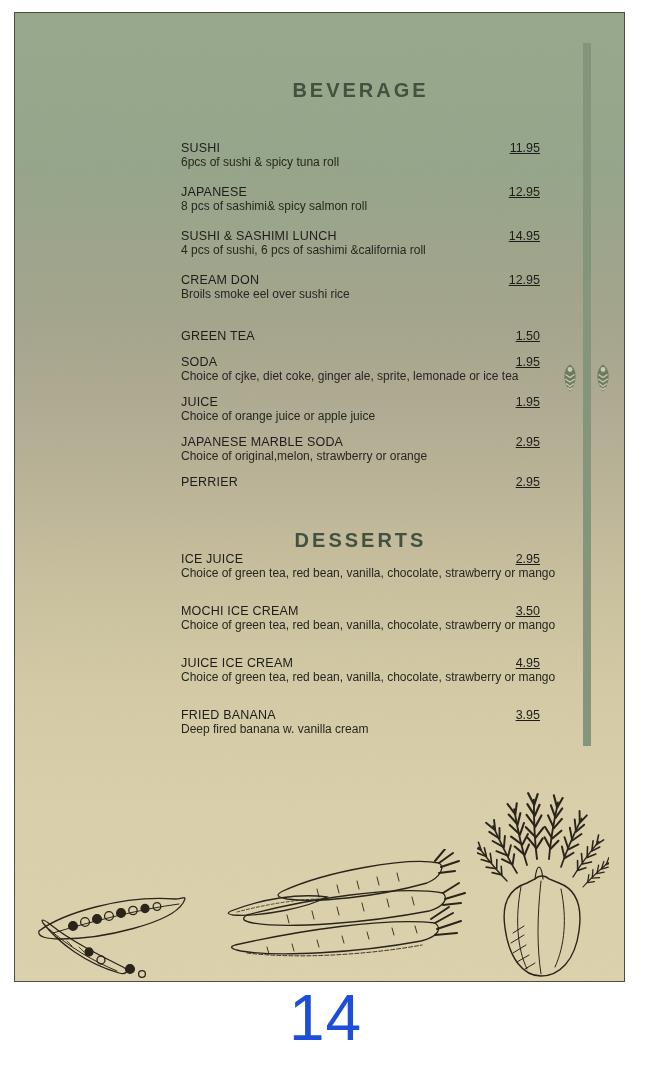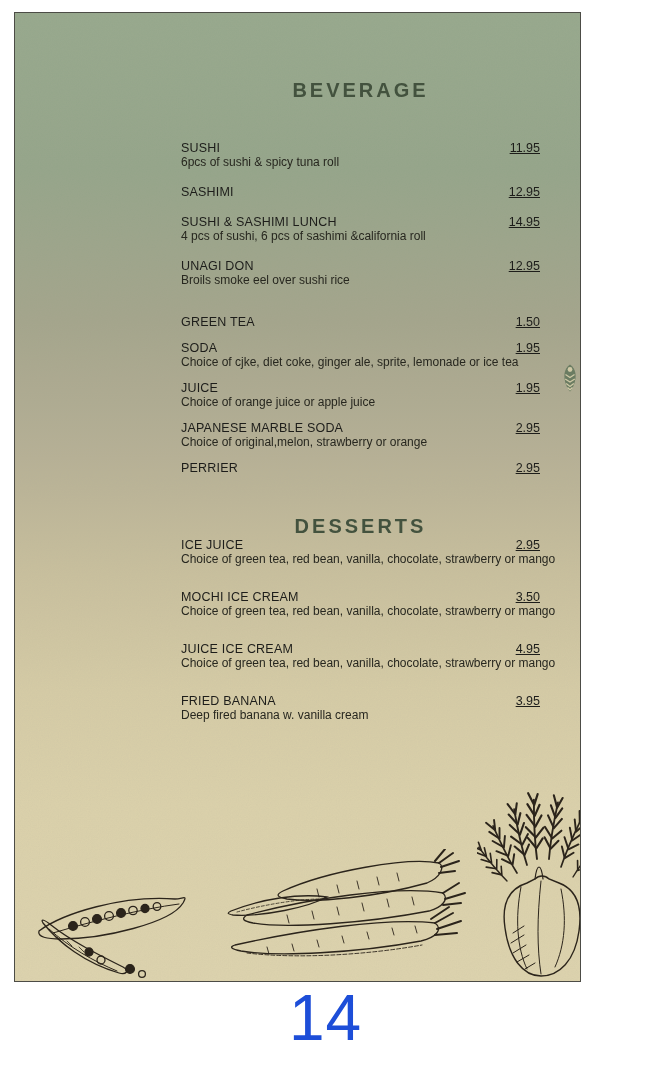--- a/index.html
+++ b/index.html
@@ -1,21 +1,21 @@
 <!DOCTYPE html>
 <html><head>
 <meta charset="utf-8">
 <style>
   html,body{margin:0;padding:0;}
   body{
     width:651px;height:1068px;position:relative;background:#ffffff;
     font-family:"Liberation Sans",sans-serif;overflow:hidden;
   }
   .page{
-    position:absolute;left:14px;top:12px;width:567px;height:970px;
+    position:absolute;left:14px;top:12px;width:611px;height:970px;
     box-sizing:border-box;border:1px solid #4c4c46;
     background:linear-gradient(180deg,
       #95a88c 0%, #93a489 16%, #a3a48b 32%, #b6b095 46%,
       #c9c09d 58%, #d6cca6 70%, #dcd2ab 82%, #ded4ae 100%);
     overflow:hidden;
   }
   .grain{position:absolute;left:0;top:0;width:100%;height:100%;pointer-events:none;}
   .accent-bar{position:absolute;left:568px;top:30px;width:8px;height:703px;background:#85957b;}
   .hop{position:absolute;width:18px;height:31px;}
   .hop-left{left:546px;top:349px;}
@@ -79,34 +79,35 @@
     <div class="group g1">
       <div class="item">
         <div class="row">
             <span class="nm">SUSHI</span>
             <span class="pr">11.95</span>
           </div>
         <div class="ds">6pcs of sushi &amp; spicy tuna roll</div>
       </div>
       <div class="item">
         <div class="row">
-            <span class="nm">SASHIMI</span>
+            <span class="nm">JAPANESE</span>
             <span class="pr">12.95</span>
           </div>
+        <div class="ds">8 pcs of sashimi&amp; spicy salmon roll</div>
       </div>
       <div class="item">
         <div class="row">
             <span class="nm">SUSHI &amp; SASHIMI LUNCH</span>
             <span class="pr">14.95</span>
           </div>
         <div class="ds">4 pcs of sushi, 6 pcs of sashimi &amp;california roll</div>
       </div>
       <div class="item">
         <div class="row">
-            <span class="nm">UNAGI DON</span>
+            <span class="nm">CREAM DON</span>
             <span class="pr">12.95</span>
           </div>
         <div class="ds">Broils smoke eel over sushi rice</div>
       </div>
     </div>
 
     <div class="group g2">
       <div class="item">
         <div class="row">
             <span class="nm">GREEN TEA</span>

